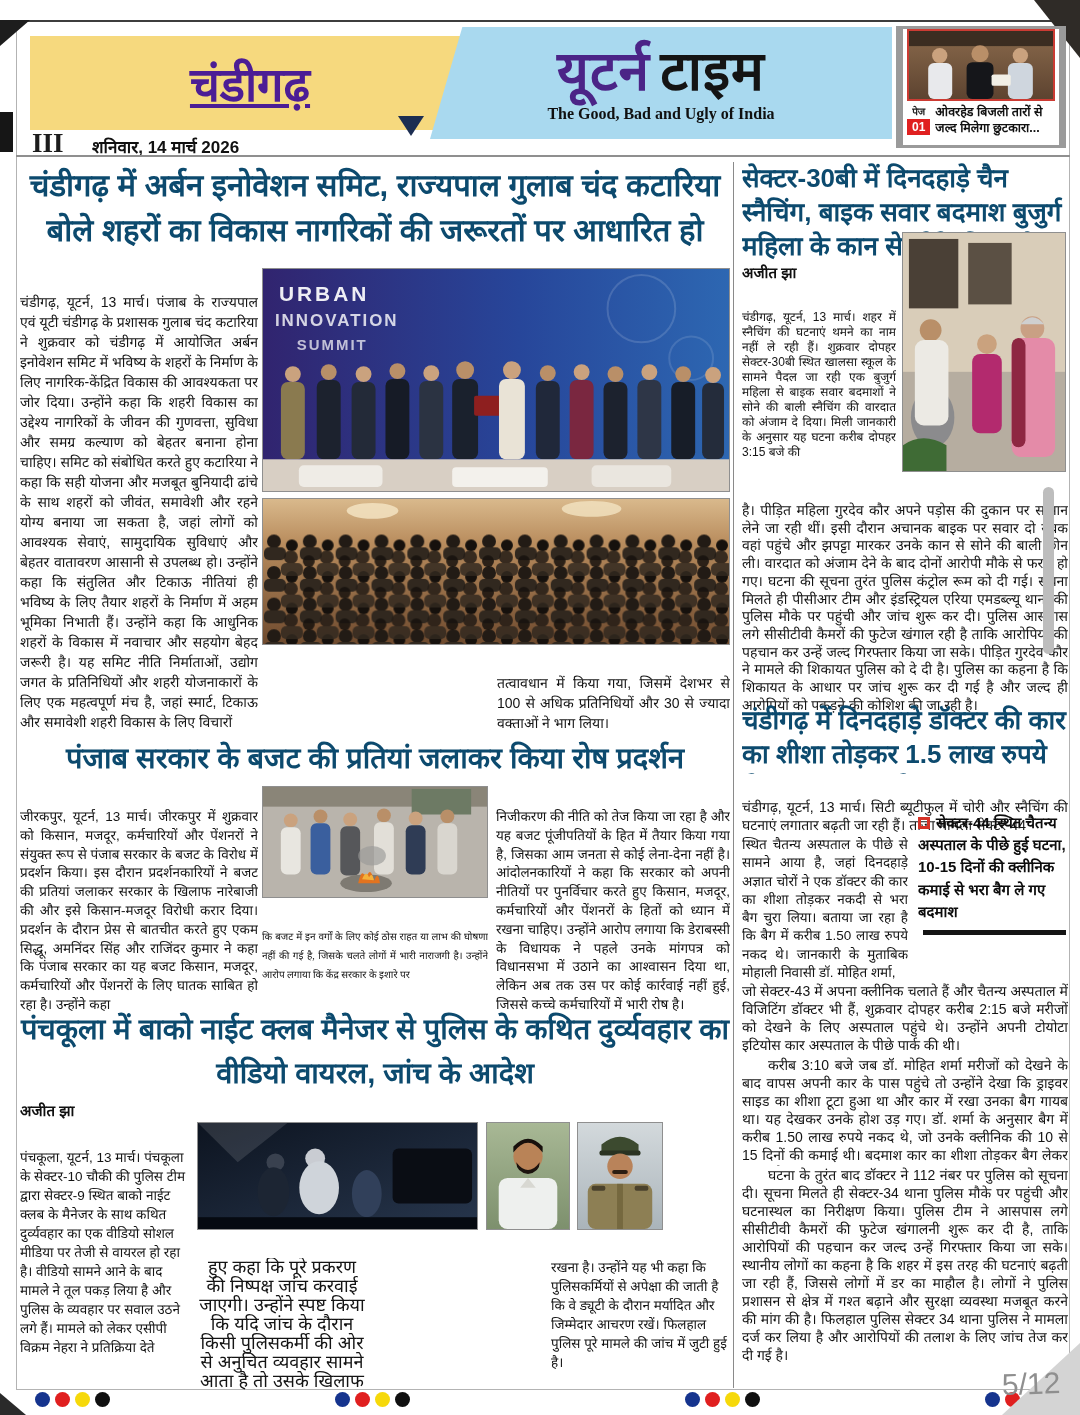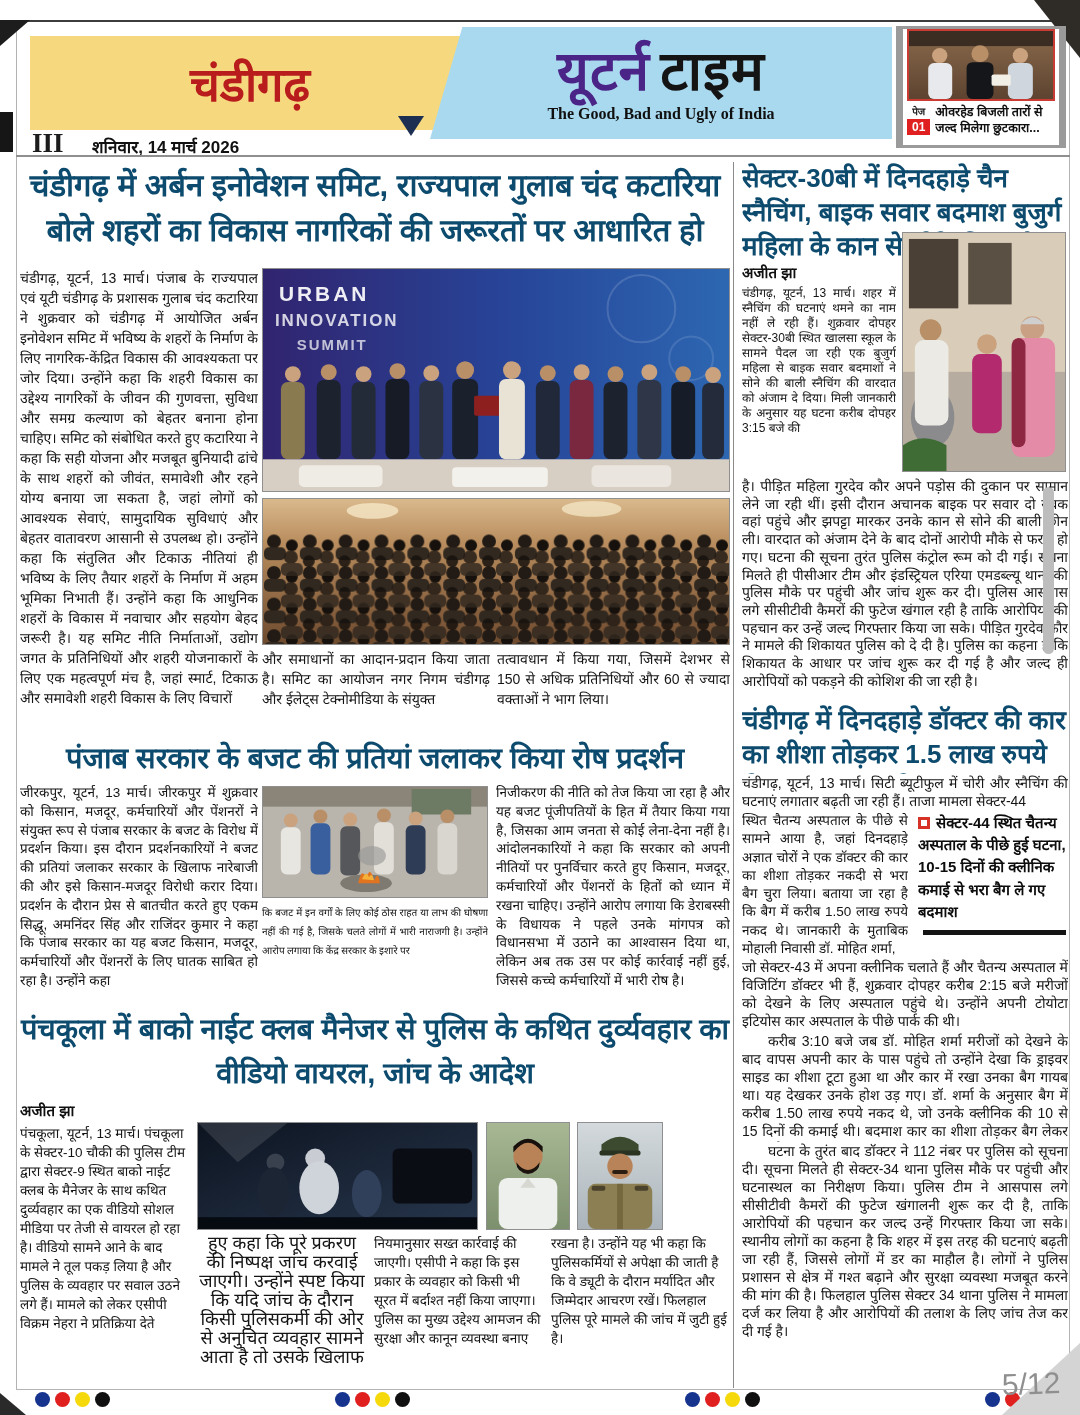--- a/index.html
+++ b/index.html
@@ -17,21 +17,21 @@
   #artifact-tr { right:0; top:0; width:0; height:0;
                  border-top:58px solid #2f2b27; border-left:46px solid transparent; }
   #artifact-bl { left:0; bottom:0; width:0; height:0;
                  border-bottom:22px solid #2a2a2a; border-right:26px solid transparent; }
   #corner-fold { right:0; bottom:0; width:0; height:0;
                  border-bottom:72px solid #d4d4d4; border-left:78px solid transparent; }
 
   
   #edition-box { left:30px; top:36px; width:440px; height:94px; background:#f6d97e;
                  display:flex; align-items:center; justify-content:center; }
-  #edition-box span { font-size:47px; font-weight:800; color:#b91c1c; }
+  #edition-box span { font-size:47px; font-weight:800; color:#4c1d95;text-decoration:underline; }
   #page-roman { left:32px; top:128px; font-family:"Liberation Serif", serif;
                 font-size:27px; font-weight:700; color:#1c1c1c; }
   #page-date { left:92px; top:135px; font-size:17px; font-weight:700; color:#111; }
   #brand { left:430px; top:27px; width:462px; height:112px; background:#a9d9ef;
            clip-path:polygon(7% 0, 100% 0, 100% 100%, 0 100%);
            display:flex; flex-direction:column; align-items:center; justify-content:center; }
   #brand-name { font-size:55px; font-weight:900; letter-spacing:1px; line-height:1; }
   #brand-name .p1 { color:#4b2487; } #brand-name .p2 { color:#141414; margin-left:10px; }
   #brand-tagline { font-family:"Liberation Serif", serif; font-size:16px; font-weight:700;
                    color:#101010; margin-top:6px; }
@@ -48,21 +48,21 @@
   #teaser-badge { display:flex; flex-direction:column; align-items:center; }
   #teaser-badge .lbl { font-size:10px; font-weight:700; color:#222; }
   #teaser-badge .num { font-size:12px; font-weight:700; color:#fff; background:#e02020;
                        padding:1px 5px; margin-top:1px; }
   #teaser-text { font-size:12.5px; font-weight:700; line-height:1.3; color:#111; }
   #header-rule { left:16px; top:155px; width:1054px; height:2px; background:#8f8f8f; }
   #v-divider { left:733px; top:162px; width:1px; height:1226px; background:#8a8a8a; }
 
   
   .hl { font-weight:800; color:#0c4a6e; text-align:center; overflow:hidden; }
-  .txt { font-size:14px; line-height:1.42; text-align:justify; color:#141414; overflow:hidden; }
+  .txt { font-size:14px; line-height:1.42; text-align:justify; color:#141414; overflow:hidden;margin-top:24px; }
   .byline { font-size:15px; font-weight:700; color:#101010; }
   .photo { border:1px solid #8f8f8f; overflow:hidden; background:#ccc; }
   .photo svg { display:block; width:100%; height:100%; }
 
   #a1-hl  { left:20px;  top:164px; width:710px; height:98px; font-size:31px; line-height:1.45; }
   #a1-col1{ left:20px;  top:268px; width:238px; height:462px; line-height:20px; }
   #a1-photo-stage    { left:262px; top:268px; width:468px; height:224px; }
   #a1-photo-audience { left:262px; top:498px; width:468px; height:147px; }
   #a1-below-left  { left:262px; top:650px; width:228px; height:80px; }
   #a1-below-right { left:497px; top:650px; width:233px; height:80px; }
@@ -236,22 +236,21 @@
         </pattern>
       </defs>
       <rect width="468" height="147" fill="url(#ag)"></rect>
       <ellipse cx="110" cy="12" rx="26" ry="8" fill="#f3e3c2" opacity="0.85"></ellipse>
       <ellipse cx="330" cy="10" rx="30" ry="8" fill="#f3e3c2" opacity="0.8"></ellipse>
       <rect x="0" y="34" width="468" height="113" fill="url(#crowd)"></rect>
       <rect x="0" y="34" width="468" height="113" fill="url(#crowd)" transform="translate(17,16)" opacity="0.85"></rect>
     </svg>
   </div>
 
-  <div class="abs txt" id="a1-below-left">और समाधानों का आदान-प्रदान किया जाता है। समिट का आयोजन नगर निगम चंडीगढ़ और ईलेट्स टेक्नोमीडिया के संयुक्त</div>
-  <div class="abs txt" id="a1-below-right">तत्वावधान में किया गया, जिसमें देशभर से 150 से अधिक प्रतिनिधियों और 60 से ज्यादा वक्ताओं ने भाग लिया।</div>
+  <div class="abs txt" id="a1-below-right">तत्वावधान में किया गया, जिसमें देशभर से 100 से अधिक प्रतिनिधियों और 30 से ज्यादा वक्ताओं ने भाग लिया।</div>
 
   <div class="abs hl" id="a2-hl">पंजाब सरकार के बजट की प्रतियां जलाकर किया रोष प्रदर्शन</div>
   <div class="abs txt" id="a2-col1">जीरकपुर, यूटर्न, 13 मार्च। जीरकपुर में शुक्रवार को किसान, मजदूर, कर्मचारियों और पेंशनरों ने संयुक्त रूप से पंजाब सरकार के बजट के विरोध में प्रदर्शन किया। इस दौरान प्रदर्शनकारियों ने बजट की प्रतियां जलाकर सरकार के खिलाफ नारेबाजी की और इसे किसान-मजदूर विरोधी करार दिया। प्रदर्शन के दौरान प्रेस से बातचीत करते हुए एकम सिद्धू, अमनिंदर सिंह और राजिंदर कुमार ने कहा कि पंजाब सरकार का यह बजट किसान, मजदूर, कर्मचारियों और पेंशनरों के लिए घातक साबित हो रहा है। उन्होंने कहा</div>
 
   <div class="abs photo" id="a2-photo">
     <svg viewBox="0 0 226 112" preserveAspectRatio="none">
       <rect width="226" height="112" fill="#b9b4ac"></rect>
       <rect x="0" y="0" width="226" height="20" fill="#8a8578"></rect>
       <rect x="150" y="2" width="60" height="26" fill="#6d7a64"></rect>
       <circle cx="28" cy="34" r="7" fill="#caa27e"></circle>
@@ -331,21 +330,20 @@
       <circle cx="43" cy="44" r="13" fill="#b9835a"></circle>
       <rect x="35" y="48" width="16" height="4" rx="2" fill="#2b1d12"></rect>
       <rect x="10" y="62" width="66" height="46" rx="8" fill="#8d7f54"></rect>
       <rect x="14" y="64" width="14" height="5" rx="2" fill="#4a422c"></rect>
       <rect x="58" y="64" width="14" height="5" rx="2" fill="#4a422c"></rect>
       <rect x="40" y="62" width="6" height="46" fill="#75683f"></rect>
     </svg>
   </div>
 
   <div class="abs txt" id="a3-col2">हुए कहा कि पूरे प्रकरण की निष्पक्ष जांच करवाई जाएगी। उन्होंने स्पष्ट किया कि यदि जांच के दौरान किसी पुलिसकर्मी की ओर से अनुचित व्यवहार सामने आता है तो उसके खिलाफ</div>
-  <div class="abs txt" id="a3-col3">नियमानुसार सख्त कार्रवाई की जाएगी। एसीपी ने कहा कि इस प्रकार के व्यवहार को किसी भी सूरत में बर्दाश्त नहीं किया जाएगा। पुलिस का मुख्य उद्देश्य आमजन की सुरक्षा और कानून व्यवस्था बनाए</div>
   <div class="abs txt" id="a3-col4">रखना है। उन्होंने यह भी कहा कि पुलिसकर्मियों से अपेक्षा की जाती है कि वे ड्यूटी के दौरान मर्यादित और जिम्मेदार आचरण रखें। फिलहाल पुलिस पूरे मामले की जांच में जुटी हुई है।</div>
 
   <div class="abs hl" id="b1-hl">सेक्टर-30बी में दिनदहाड़े चैन स्नैचिंग, बाइक सवार बदमाश बुजुर्ग महिला के कान से सोने की बाली छीनकर फरार</div>
   <div class="abs byline" id="b1-byline">अजीत झा</div>
 
   <div class="abs photo" id="b1-photo">
     <svg viewBox="0 0 164 240" preserveAspectRatio="none">
       <rect width="164" height="240" fill="#d9cdb9"></rect>
       <rect x="6" y="6" width="50" height="70" fill="#4a4036"></rect>
       <rect x="66" y="10" width="44" height="62" fill="#5b5044"></rect>

